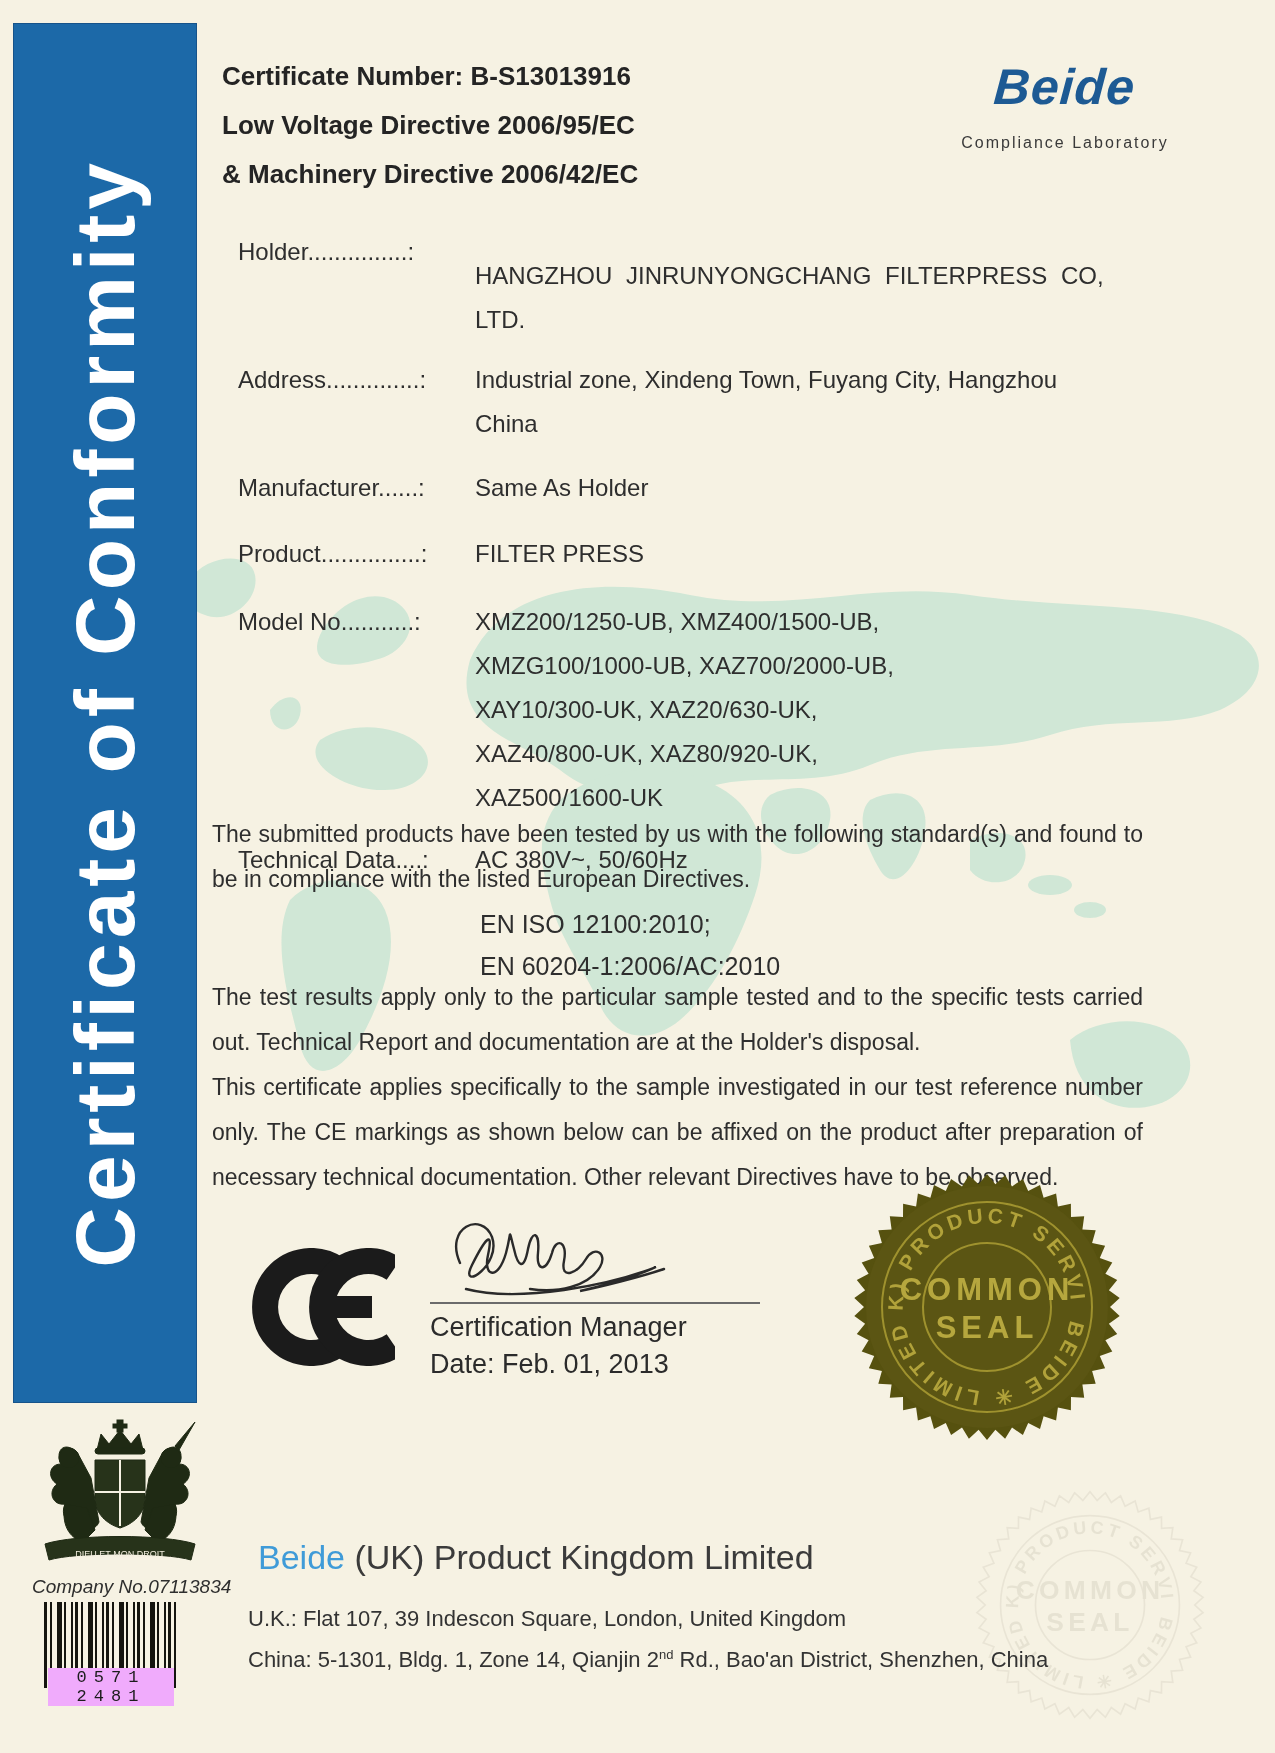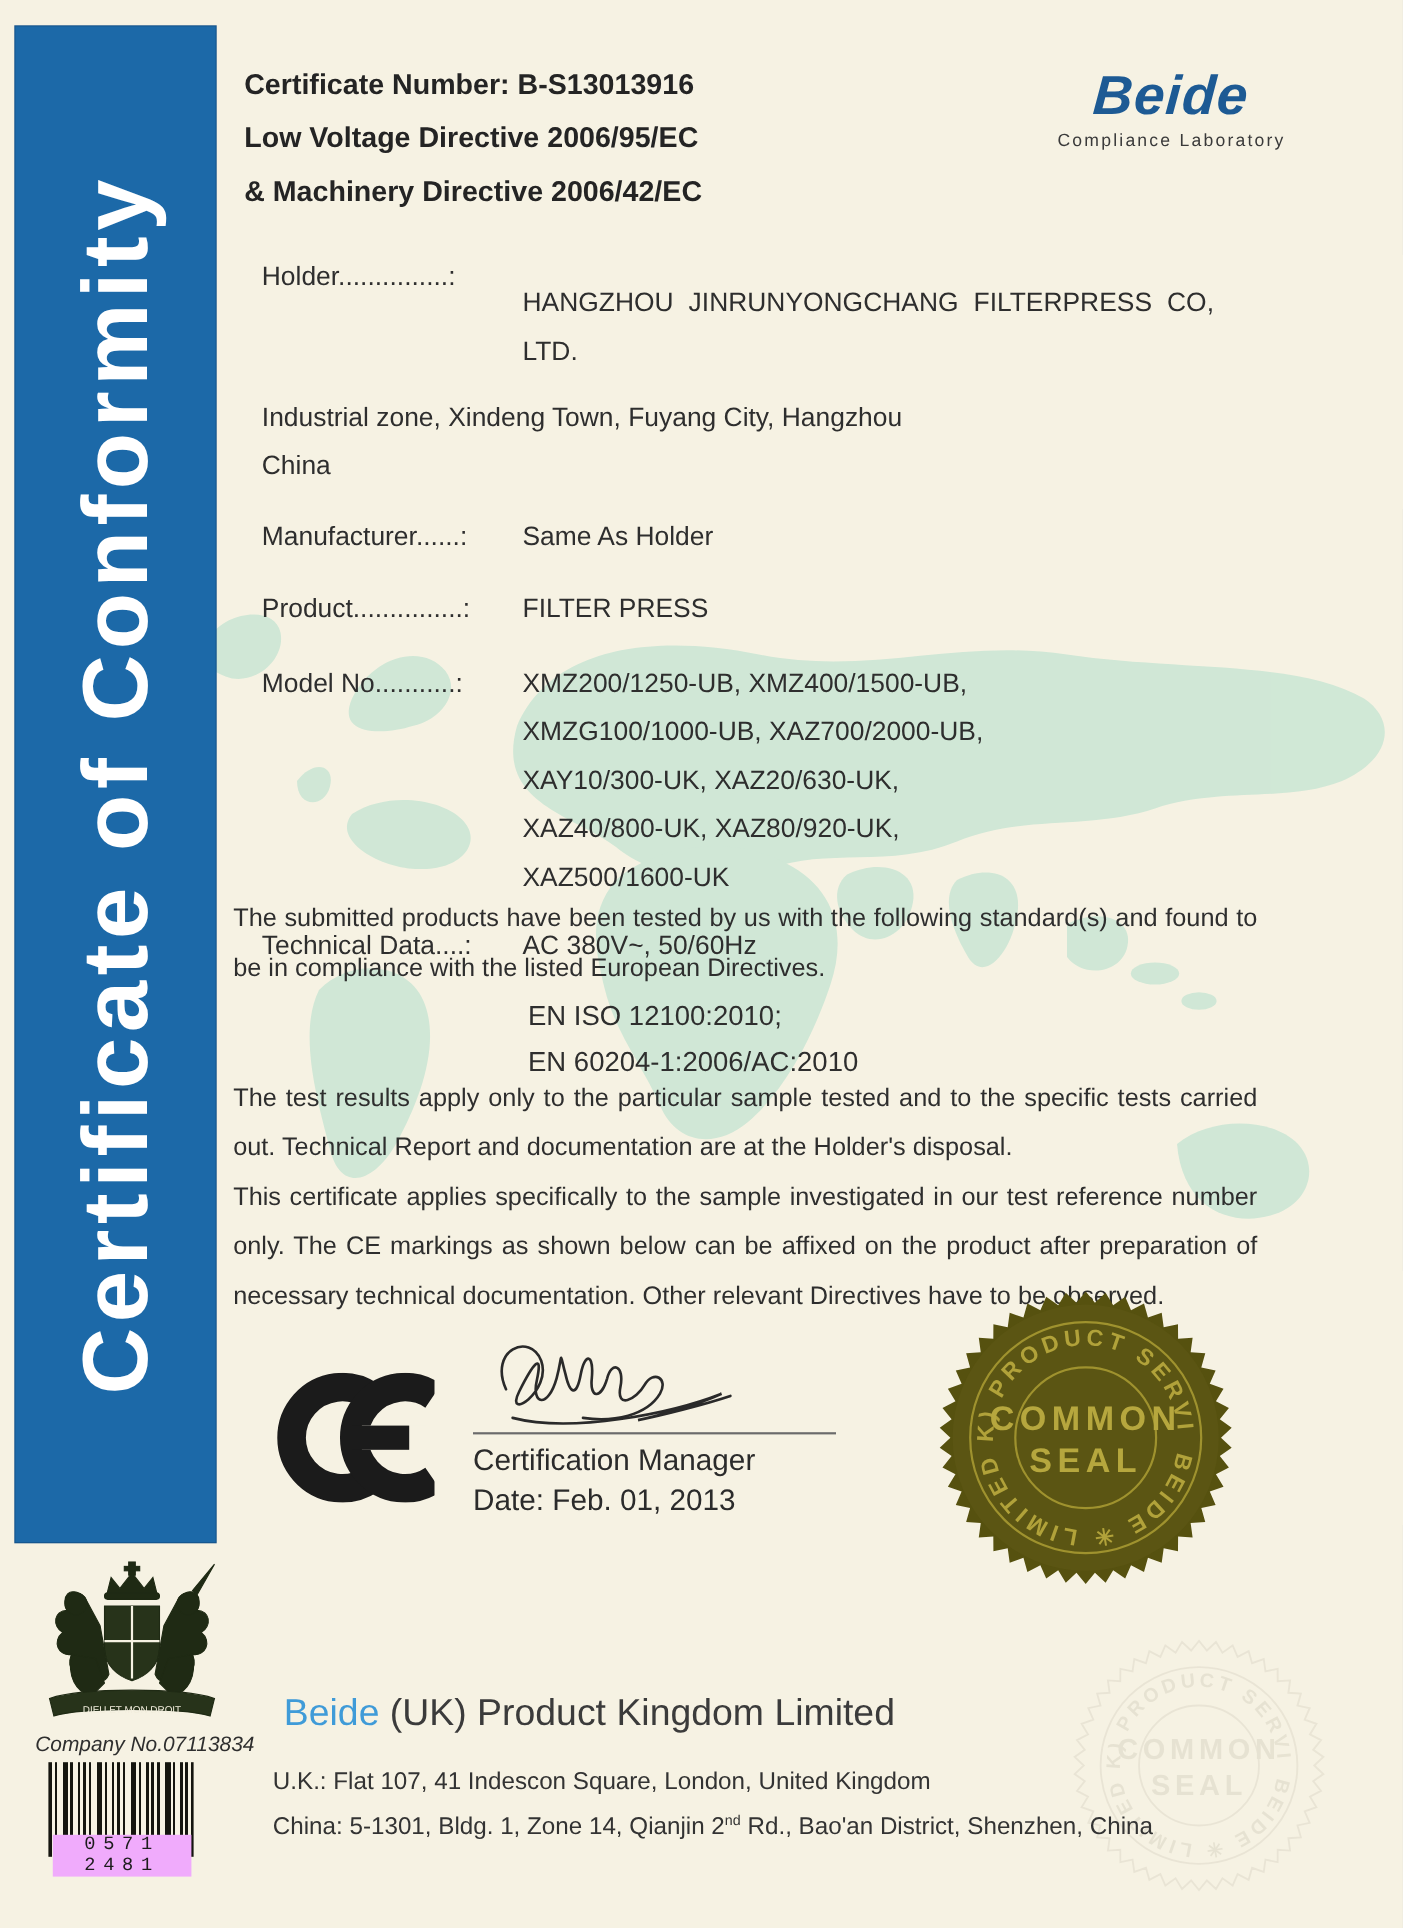--- a/index.html
+++ b/index.html
@@ -17,21 +17,21 @@
                  font-size:84px; font-weight:bold; letter-spacing:5px; color:#ffffff; white-space:nowrap; }
 
   .layer { position:absolute; inset:0; z-index:3; }
 
   
   .header-block { position:absolute; left:222px; top:52px; width:660px;
                   font-size:26px; font-weight:bold; color:#242424; line-height:49px; }
   .logo-block { position:absolute; left:920px; top:58px; width:290px; text-align:center; }
   .logo-name { font-size:50px; font-weight:bold; font-style:italic; color:#1d5a94;
                letter-spacing:1px; transform:skewX(-4deg); display:inline-block; }
-  .logo-sub  { font-size:16px; color:#3a3a3a; letter-spacing:2px; margin-top:4px; }
+  .logo-sub  { font-size:16px; color:#3a3a3a; letter-spacing:2px; margin-top:18px; }
 
   
   .fields { position:absolute; left:238px; top:230px; width:905px; color:#2e2e2e; }
   .frow { display:flex; }
   .flabel { width:237px; flex:0 0 237px; font-size:24px; line-height:44px; }
   .fvalue { flex:1; font-size:24px; line-height:44px; white-space:pre-line; }
   .fvalue.justify { word-spacing:7px;margin-top:24px; }
 
   
   .para { position:absolute; left:212px; width:931px; font-size:23px; color:#2e2e2e;
@@ -113,20 +113,21 @@
       <div class="logo-sub">Compliance Laboratory</div>
     </div>
 
     <div class="fields">
       <div class="frow" style="margin-bottom:16px;">
         <div class="flabel">Holder...............:</div>
         <div class="fvalue justify">HANGZHOU JINRUNYONGCHANG FILTERPRESS CO,
 LTD.</div>
       </div>
       <div class="frow" style="margin-bottom:20px;">
+        <div class="flabel">Address..............:</div>
         <div class="fvalue">Industrial zone, Xindeng Town, Fuyang City, Hangzhou
 China</div>
       </div>
       <div class="frow" style="margin-bottom:22px;">
         <div class="flabel">Manufacturer......:</div>
         <div class="fvalue">Same As Holder</div>
       </div>
       <div class="frow" style="margin-bottom:24px;">
         <div class="flabel">Product...............:</div>
         <div class="fvalue">FILTER PRESS</div>
@@ -221,18 +222,18 @@
     </svg>
 
     <div class="company-no">Company No.07113834</div>
     <div class="barcode"></div>
     <div class="barcode-digits">0571 2481</div>
 
     <div class="footer-title">
       <span class="blue">Beide</span><span> (UK) Product Kingdom Limited</span>
     </div>
     <div class="footer-lines">
-      <div>U.K.: Flat 107, 41 Indescon Square, London, United Kingdom</div>
+      <div>U.K.: Flat 107, 39 Indescon Square, London, United Kingdom</div>
       <div><span>China: 5-1301, Bldg. 1, Zone 14, Qianjin 2</span><sup class="nd">nd</sup><span> Rd., Bao'an District, Shenzhen, China</span></div>
     </div>
 
   </div>
 </div>
 
 </body></html>

